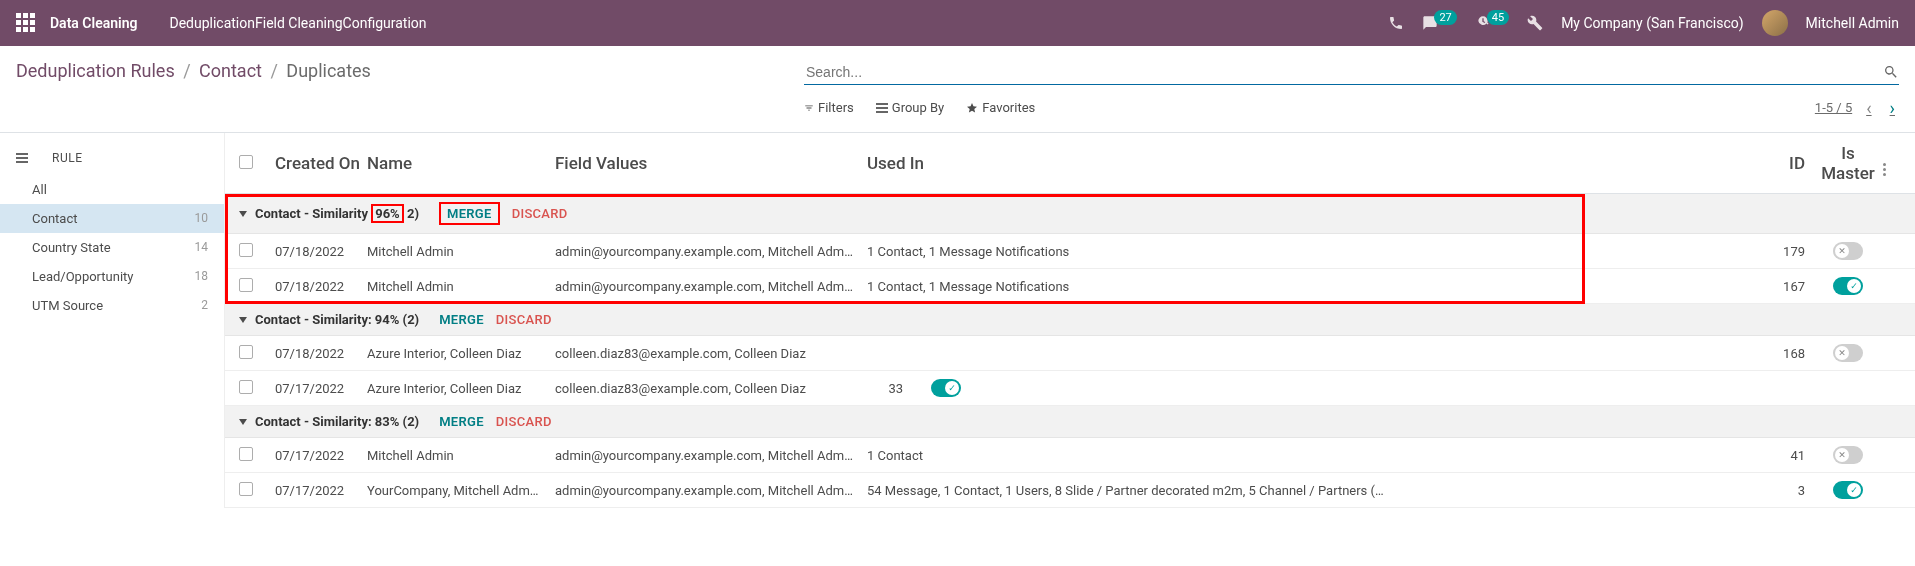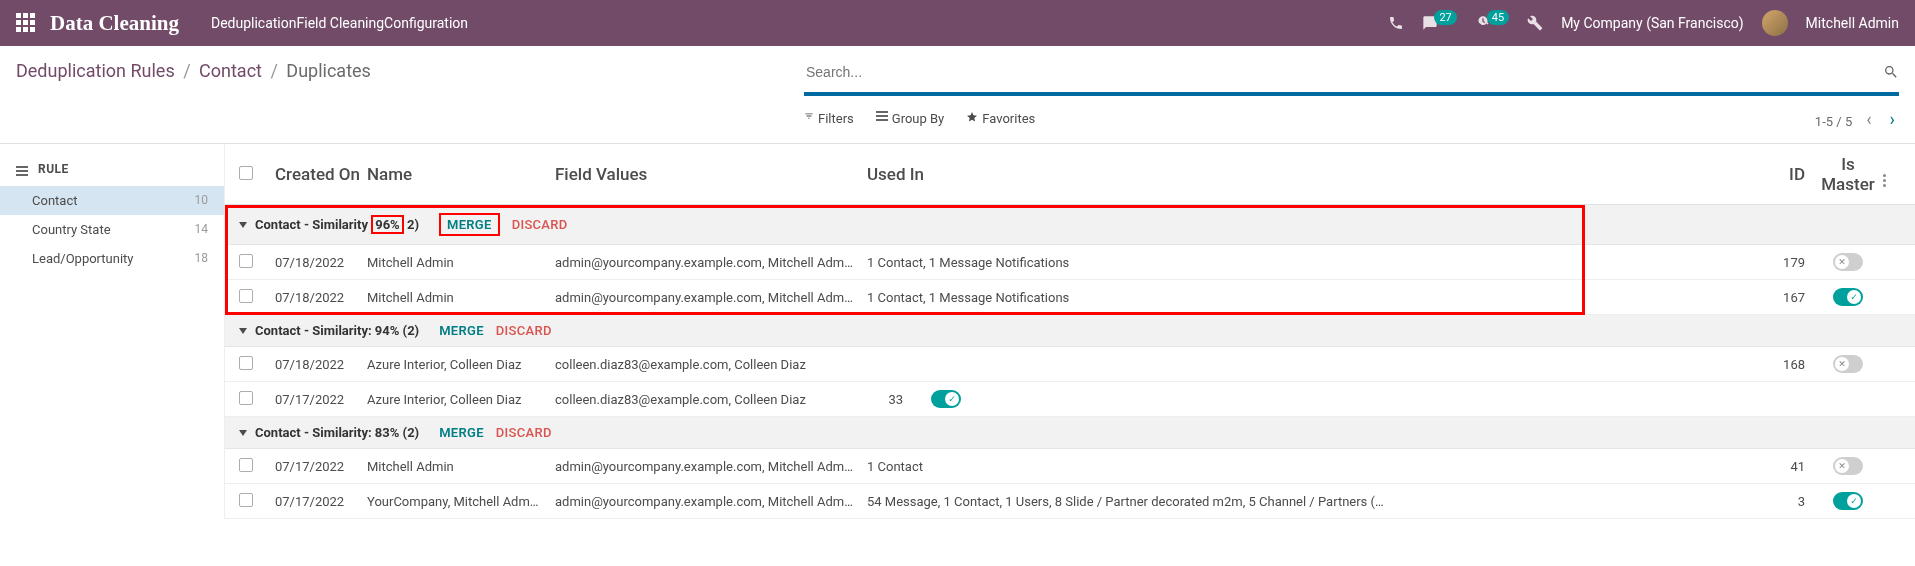--- a/index.html
+++ b/index.html
@@ -1,43 +1,43 @@
 <!DOCTYPE html>
 <html><head>
 <meta charset="utf-8">
 <style>
 * { box-sizing: border-box; margin: 0; padding: 0; }
 body { font-family: -apple-system, BlinkMacSystemFont, "Segoe UI", Roboto, sans-serif; font-size: 13px; color: #4c4c4c; background: #fff; width: 1915px; }
 .navbar { background: #714B67; height: 46px; display: flex; align-items: center; padding: 0 16px; color: #fff; }
 .navbar .apps-icon { width: 20px; height: 20px; margin-right: 14px; display: grid; grid-template-columns: repeat(3,5px); grid-template-rows: repeat(3,5px); gap: 2px; }
 .navbar .apps-icon span { background: #fff; }
-.navbar .brand { font-size: 21px; font-weight: 600; margin-right: 32px; font-family: Liberation Serif, serif; }
+.navbar .brand { font-size: 14px; font-weight: 600; margin-right: 32px; }
 .navbar .menu { display: flex; font-size: 14px; }
 .navbar .menu span { cursor: pointer; }
 .navbar .right { margin-left: auto; display: flex; align-items: center; gap: 18px; font-size: 14px; }
 .badge-wrap { position: relative; display: flex; align-items: center; }
 .badge { background: #00A09D; color: #fff; font-size: 11px; padding: 1px 5px; border-radius: 8px; margin-left: -4px; position: relative; top: -6px; }
 .avatar { width: 26px; height: 26px; border-radius: 50%; background: linear-gradient(135deg,#d4a76a,#8b6f47); }
 .icon-svg { width: 16px; height: 16px; fill: #e8e0e4; }
 .breadcrumb-bar { display: flex; align-items: flex-start; padding: 14px 16px 0; gap: 28px; }
 .breadcrumb { font-size: 18px; color: #6b6b6b; flex: 0 0 auto; width: 760px; }
 .breadcrumb a { color: #714B67; text-decoration: none; }
 .breadcrumb .sep { color: #999; margin: 0 4px; }
 .search-area { flex: 1; }
-.search-box { border-bottom: 4px solid #0369a1; display: flex; align-items: center; padding-bottom: 8px; }
+.search-box { border-bottom: 1px solid #0369a1; display: flex; align-items: center; padding-bottom: 0; }
 .search-box input { border: none; outline: none; flex: 1; font-size: 14px; padding: 4px 2px; }
 .search-box .search-ico { width: 16px; height: 16px; }
 .controls-row { display: flex; align-items: center; margin-top: 12px; font-size: 13px; color: #4c4c4c; }
-.controls-row .ctrl { display: flex; gap: 4px; margin-right: 22px; cursor: pointer; }
-.controls-row .pager { margin-left: auto; display: flex; align-items: flex-end; gap: 10px; color: #6b6b6b; }
+.controls-row .ctrl { display: flex; align-items: center; gap: 4px; margin-right: 22px; cursor: pointer; }
+.controls-row .pager { margin-left: auto; display: flex; align-items: center; gap: 10px; color: #6b6b6b; text-decoration: underline; }
 .controls-row .pager .nav { font-size: 18px; color: #8a8a8a; cursor: pointer; padding: 0 4px; }
 .controls-row .pager .nav.next { color: #017E84; }
 .main { display: flex; border-top: 1px solid #dee2e6; margin-top: 14px; }
 .sidebar { width: 225px; padding: 14px 0; border-right: 1px solid #eee; }
-.sidebar .rule-hdr { display: flex; align-items: flex-end; gap: 10px; font-weight: 700; font-size: 12px; letter-spacing: .5px; color: #4c4c4c; padding: 4px 16px 10px; }
+.sidebar .rule-hdr { display: flex; align-items: center; gap: 24px; font-weight: 400; font-size: 12px; letter-spacing: .5px; color: #4c4c4c; padding: 4px 16px 10px; }
 .hamburger { display: inline-flex; flex-direction: column; gap: 2px; }
 .hamburger span { width: 12px; height: 2px; background: #666; }
 .sidebar .item { display: flex; justify-content: space-between; padding: 7px 16px 7px 32px; cursor: pointer; }
 .sidebar .item.active { background: #d5e6f2; }
 .sidebar .item .cnt { color: #9a9a9a; font-size: 12px; }
 .table-area { flex: 1; }
 .thead { display: flex; align-items: center; border-bottom: 1px solid #dee2e6; padding: 10px 14px; font-weight: 500; color: #4c4c4c; font-size: 17px; }
 .col-check { width: 36px; }
 .col-created { width: 92px; }
 .col-name { width: 188px; }
@@ -161,31 +161,39 @@
 <div class="main">
   <div class="sidebar">
     <div class="rule-hdr">
       <span class="hamburger">
           <span></span>
           <span></span>
           <span></span>
         </span>
       <span>RULE</span>
     </div>
+    <div class="item">
+      <span>All</span>
+        <span class="cnt"></span>
+    </div>
     <div class="item active">
       <span>Contact</span>
         <span class="cnt">10</span>
     </div>
     <div class="item">
       <span>Country State</span>
         <span class="cnt">14</span>
     </div>
     <div class="item">
       <span>Lead/Opportunity</span>
         <span class="cnt">18</span>
+    </div>
+    <div class="item">
+      <span>UTM Source</span>
+        <span class="cnt">2</span>
     </div>
   </div>
 
   <div class="table-area">
     <div class="thead">
       <div class="col-check"><span class="chk"></span></div>
       <div class="col-created">Created On</div>
       <div class="col-name">Name</div>
       <div class="col-field">Field Values</div>
       <div class="col-used">Used In</div>

